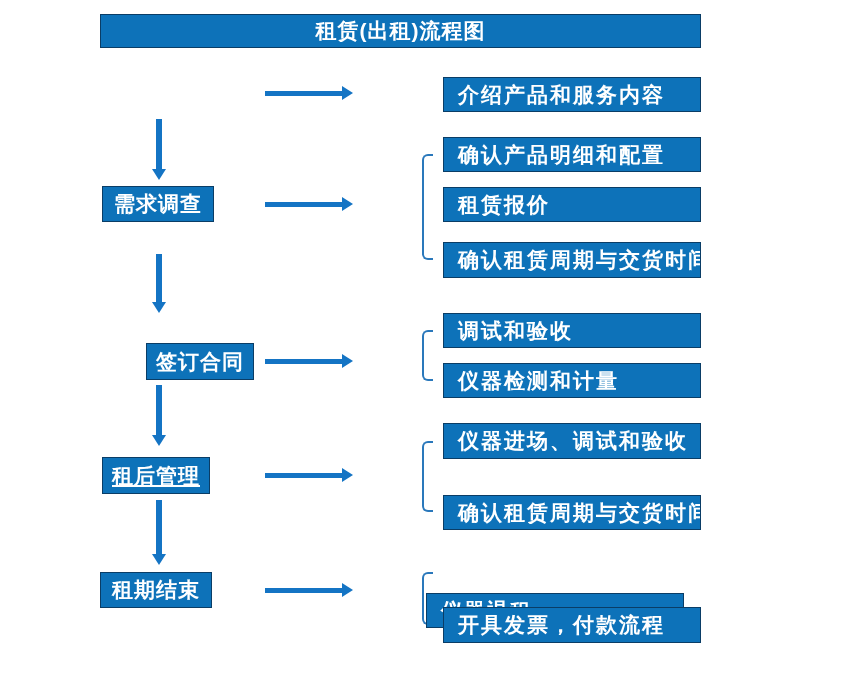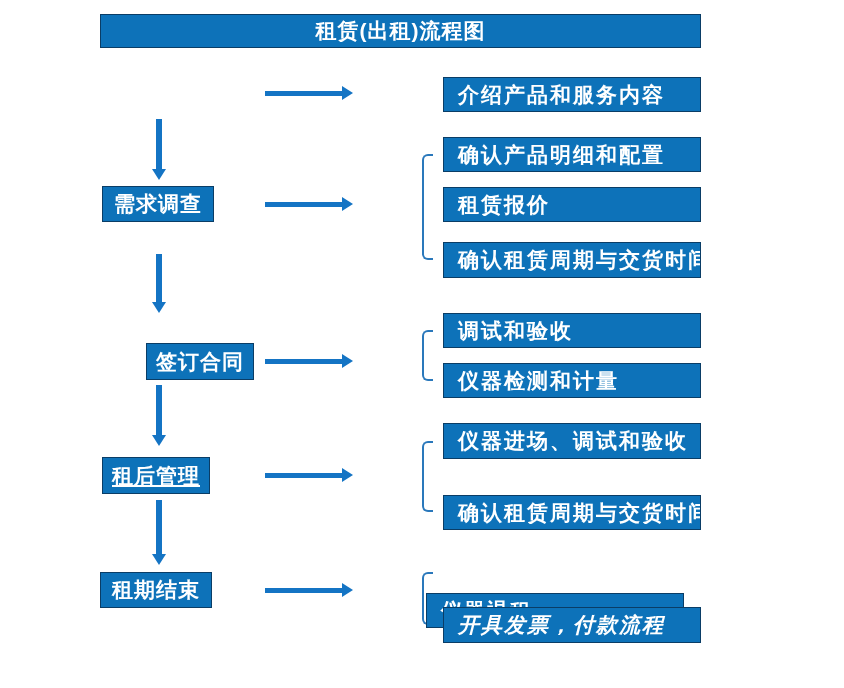--- a/index.html
+++ b/index.html
@@ -150,15 +150,15 @@
   <div class="bluebox detail-box" style="left:443px; top:187px; width:258px; height:35px;">租赁报价</div>
   <div class="bluebox detail-box" style="left:443px; top:242px; width:258px; height:36px;">确认租赁周期与交货时间</div>
 
   <div class="bluebox detail-box" style="left:443px; top:313px; width:258px; height:35px;">调试和验收</div>
   <div class="bluebox detail-box" style="left:443px; top:363px; width:258px; height:35px;">仪器检测和计量</div>
 
   <div class="bluebox detail-box" style="left:443px; top:423px; width:258px; height:36px;">仪器进场、调试和验收</div>
   <div class="bluebox detail-box" style="left:443px; top:495px; width:258px; height:35px;">确认租赁周期与交货时间</div>
 
   <div class="bluebox detail-box" style="left:426px; top:555px; width:258px; height:35px;margin-top:38px;">仪器退租</div>
-  <div class="bluebox detail-box" style="left:443px; top:607px; width:258px; height:36px;font-style:italic;">开具发票，付款流程</div>
+  <div class="bluebox detail-box" style="left:443px; top:607px; width:258px; height:36px;">开具发票，付款流程</div>
 
 </div>
 
 </body></html>

